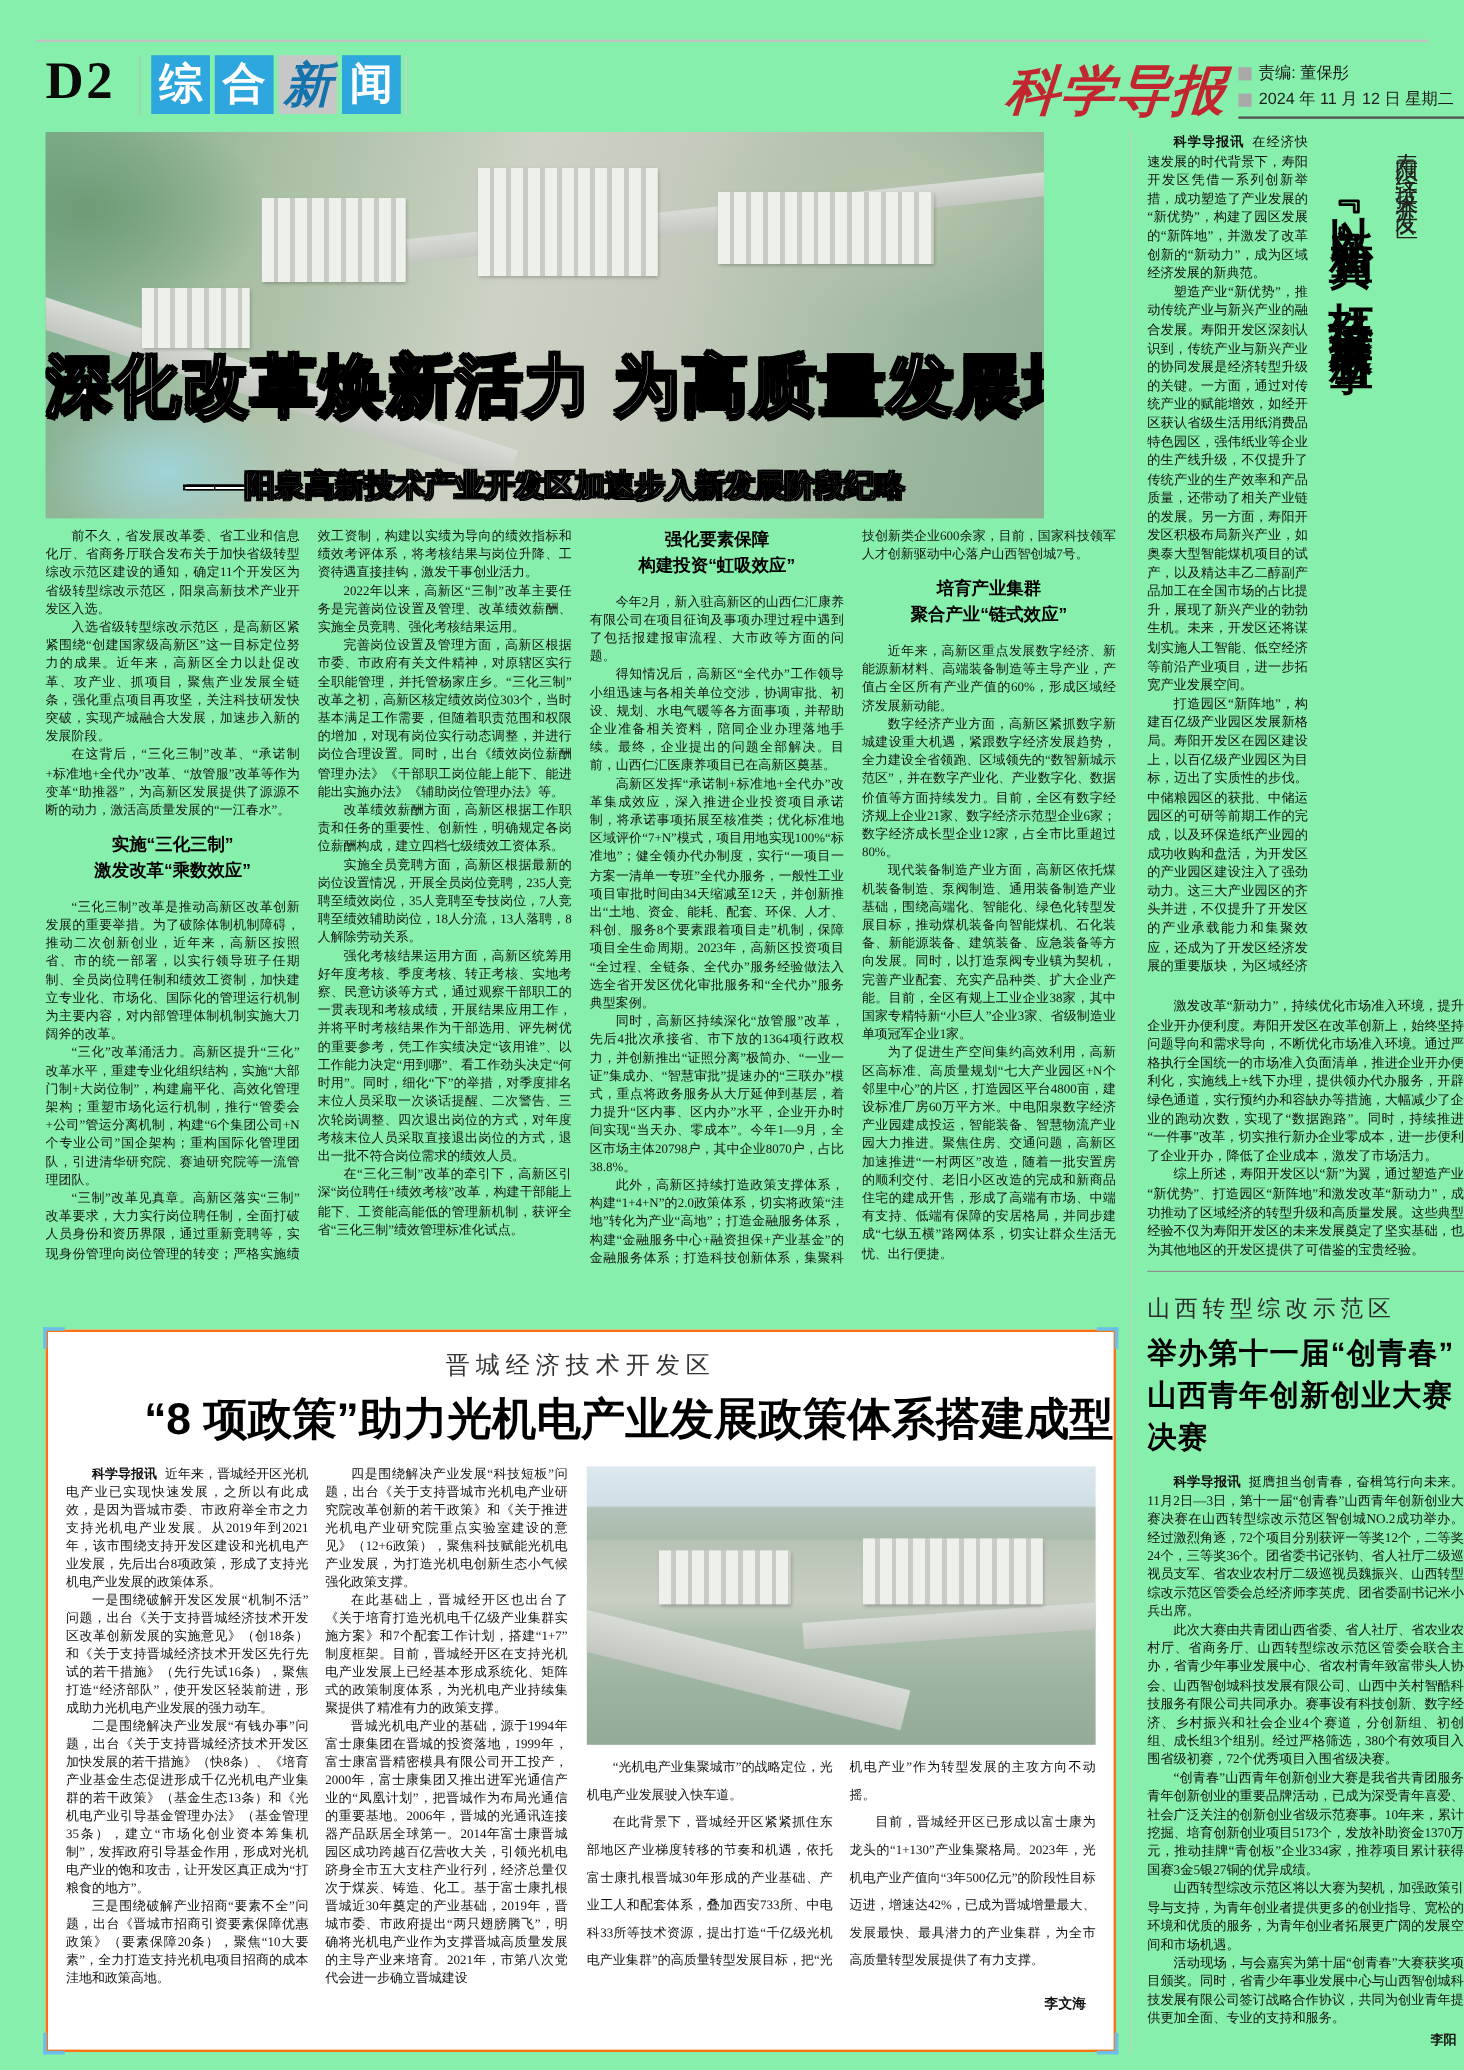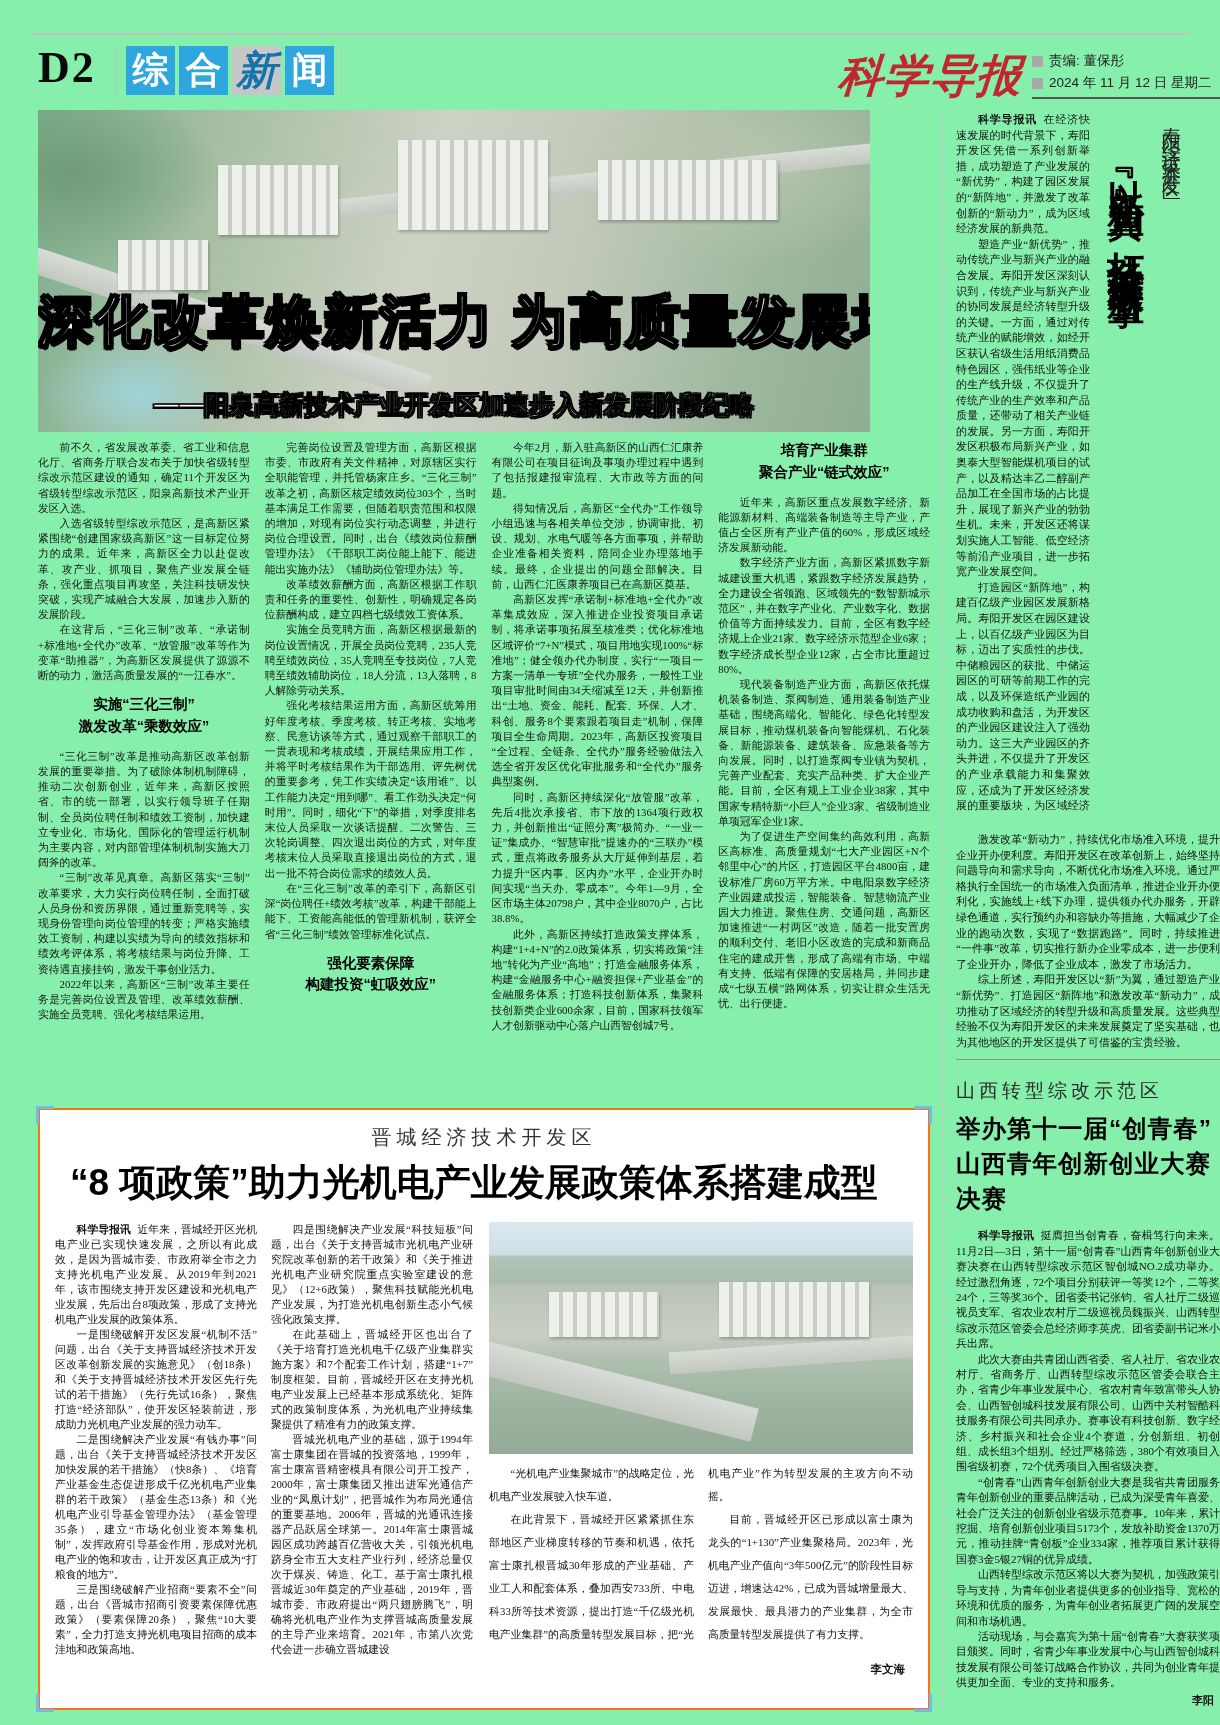--- a/index.html
+++ b/index.html
@@ -75,22 +75,22 @@
 
   
   .jc-box { position:absolute; left:38px; top:1108px; width:892px; height:602px; border:2px solid #f97316; background:#fff; }
   .corner { position:absolute; width:18px; height:18px; }
   .corner.tl { left:-4px; top:-4px; border-left:3px solid #6cbde8; border-top:3px solid #6cbde8; }
   .corner.tr { right:-4px; top:-4px; border-right:3px solid #6cbde8; border-top:3px solid #6cbde8; }
   .corner.bl { left:-4px; bottom:-4px; border-left:3px solid #6cbde8; border-bottom:3px solid #6cbde8; }
   .corner.br { right:-4px; bottom:-4px; border-right:3px solid #6cbde8; border-bottom:3px solid #6cbde8; }
   .jc-kicker { text-align:center; margin-top:14px; font-family:"Liberation Sans",sans-serif; font-size:20px;
       letter-spacing:5px; color:#333; }
-  .jc-headline { text-align:left; margin-top:7px; font-family:"Liberation Sans",sans-serif; font-weight:900;
-      font-size:37px; color:#000; letter-spacing:0; white-space:nowrap;padding-left:30px; }
+  .jc-headline { text-align:right; margin-top:7px; font-family:"Liberation Sans",sans-serif; font-weight:900;
+      font-size:37px; color:#000; letter-spacing:0; white-space:nowrap; }
   .jc-content { display:flex; gap:16px; margin:14px 15px 0; }
   .jc-left { width:424px; height:462px; column-count:2; column-gap:14px; font-size:10.8px; line-height:15px;
       text-align:justify; overflow:hidden; }
   .jc-right { width:424px; }
   .jc-photo { width:424px; height:232px; position:relative; overflow:hidden;
       background:
         linear-gradient(#dce8ee 0%, #cfdfe6 14%, #b3c2ba 15%, #a9bcaa 26%,
                         #b7c3b4 27%, #c9cfc3 48%, #aebfae 60%, #9db4a0 78%, #93ab96 100%); }
   .jc-text2 { margin-top:8px; width:424px; height:196px; column-count:2; column-gap:14px; font-size:10.8px;
       line-height:23px; text-align:justify; overflow:hidden; }
@@ -134,20 +134,21 @@
     <div class="photo-subheadline">——阳泉高新技术产业开发区加速步入新发展阶段纪略</div>
   </div>
 
   <div class="main-flow">
     <p class="para">前不久，省发展改革委、省工业和信息化厅、省商务厅联合发布关于加快省级转型综改示范区建设的通知，确定11个开发区为省级转型综改示范区，阳泉高新技术产业开发区入选。</p>
     <p class="para">入选省级转型综改示范区，是高新区紧紧围绕“创建国家级高新区”这一目标定位努力的成果。近年来，高新区全力以赴促改革、攻产业、抓项目，聚焦产业发展全链条，强化重点项目再攻坚，关注科技研发快突破，实现产城融合大发展，加速步入新的发展阶段。</p>
     <p class="para">在这背后，“三化三制”改革、“承诺制+标准地+全代办”改革、“放管服”改革等作为变革“助推器”，为高新区发展提供了源源不断的动力，激活高质量发展的“一江春水”。</p>
     <div class="subhead">实施“三化三制”
 激发改革“乘数效应”</div>
     <p class="para">“三化三制”改革是推动高新区改革创新发展的重要举措。为了破除体制机制障碍，推动二次创新创业，近年来，高新区按照省、市的统一部署，以实行领导班子任期制、全员岗位聘任制和绩效工资制，加快建立专业化、市场化、国际化的管理运行机制为主要内容，对内部管理体制机制实施大刀阔斧的改革。</p>
+    <p class="para">“三化”改革涌活力。高新区提升“三化”改革水平，重建专业化组织结构，实施“大部门制+大岗位制”，构建扁平化、高效化管理架构；重塑市场化运行机制，推行“管委会+公司”管运分离机制，构建“6个集团公司+N个专业公司”国企架构；重构国际化管理团队，引进清华研究院、赛迪研究院等一流管理团队。</p>
     <p class="para">“三制”改革见真章。高新区落实“三制”改革要求，大力实行岗位聘任制，全面打破人员身份和资历界限，通过重新竞聘等，实现身份管理向岗位管理的转变；严格实施绩效工资制，构建以实绩为导向的绩效指标和绩效考评体系，将考核结果与岗位升降、工资待遇直接挂钩，激发干事创业活力。</p>
     <p class="para">2022年以来，高新区“三制”改革主要任务是完善岗位设置及管理、改革绩效薪酬、实施全员竞聘、强化考核结果运用。</p>
     <p class="para">完善岗位设置及管理方面，高新区根据市委、市政府有关文件精神，对原辖区实行全职能管理，并托管杨家庄乡。“三化三制”改革之初，高新区核定绩效岗位303个，当时基本满足工作需要，但随着职责范围和权限的增加，对现有岗位实行动态调整，并进行岗位合理设置。同时，出台《绩效岗位薪酬管理办法》《干部职工岗位能上能下、能进能出实施办法》《辅助岗位管理办法》等。</p>
     <p class="para">改革绩效薪酬方面，高新区根据工作职责和任务的重要性、创新性，明确规定各岗位薪酬构成，建立四档七级绩效工资体系。</p>
     <p class="para">实施全员竞聘方面，高新区根据最新的岗位设置情况，开展全员岗位竞聘，235人竞聘至绩效岗位，35人竞聘至专技岗位，7人竞聘至绩效辅助岗位，18人分流，13人落聘，8人解除劳动关系。</p>
     <p class="para">强化考核结果运用方面，高新区统筹用好年度考核、季度考核、转正考核、实地考察、民意访谈等方式，通过观察干部职工的一贯表现和考核成绩，开展结果应用工作，并将平时考核结果作为干部选用、评先树优的重要参考，凭工作实绩决定“该用谁”、以工作能力决定“用到哪”、看工作劲头决定“何时用”。同时，细化“下”的举措，对季度排名末位人员采取一次谈话提醒、二次警告、三次轮岗调整、四次退出岗位的方式，对年度考核末位人员采取直接退出岗位的方式，退出一批不符合岗位需求的绩效人员。</p>
     <p class="para">在“三化三制”改革的牵引下，高新区引深“岗位聘任+绩效考核”改革，构建干部能上能下、工资能高能低的管理新机制，获评全省“三化三制”绩效管理标准化试点。</p>
     <div class="subhead">强化要素保障
 构建投资“虹吸效应”</div>
     <p class="para">今年2月，新入驻高新区的山西仁汇康养有限公司在项目征询及事项办理过程中遇到了包括报建报审流程、大市政等方面的问题。</p>

